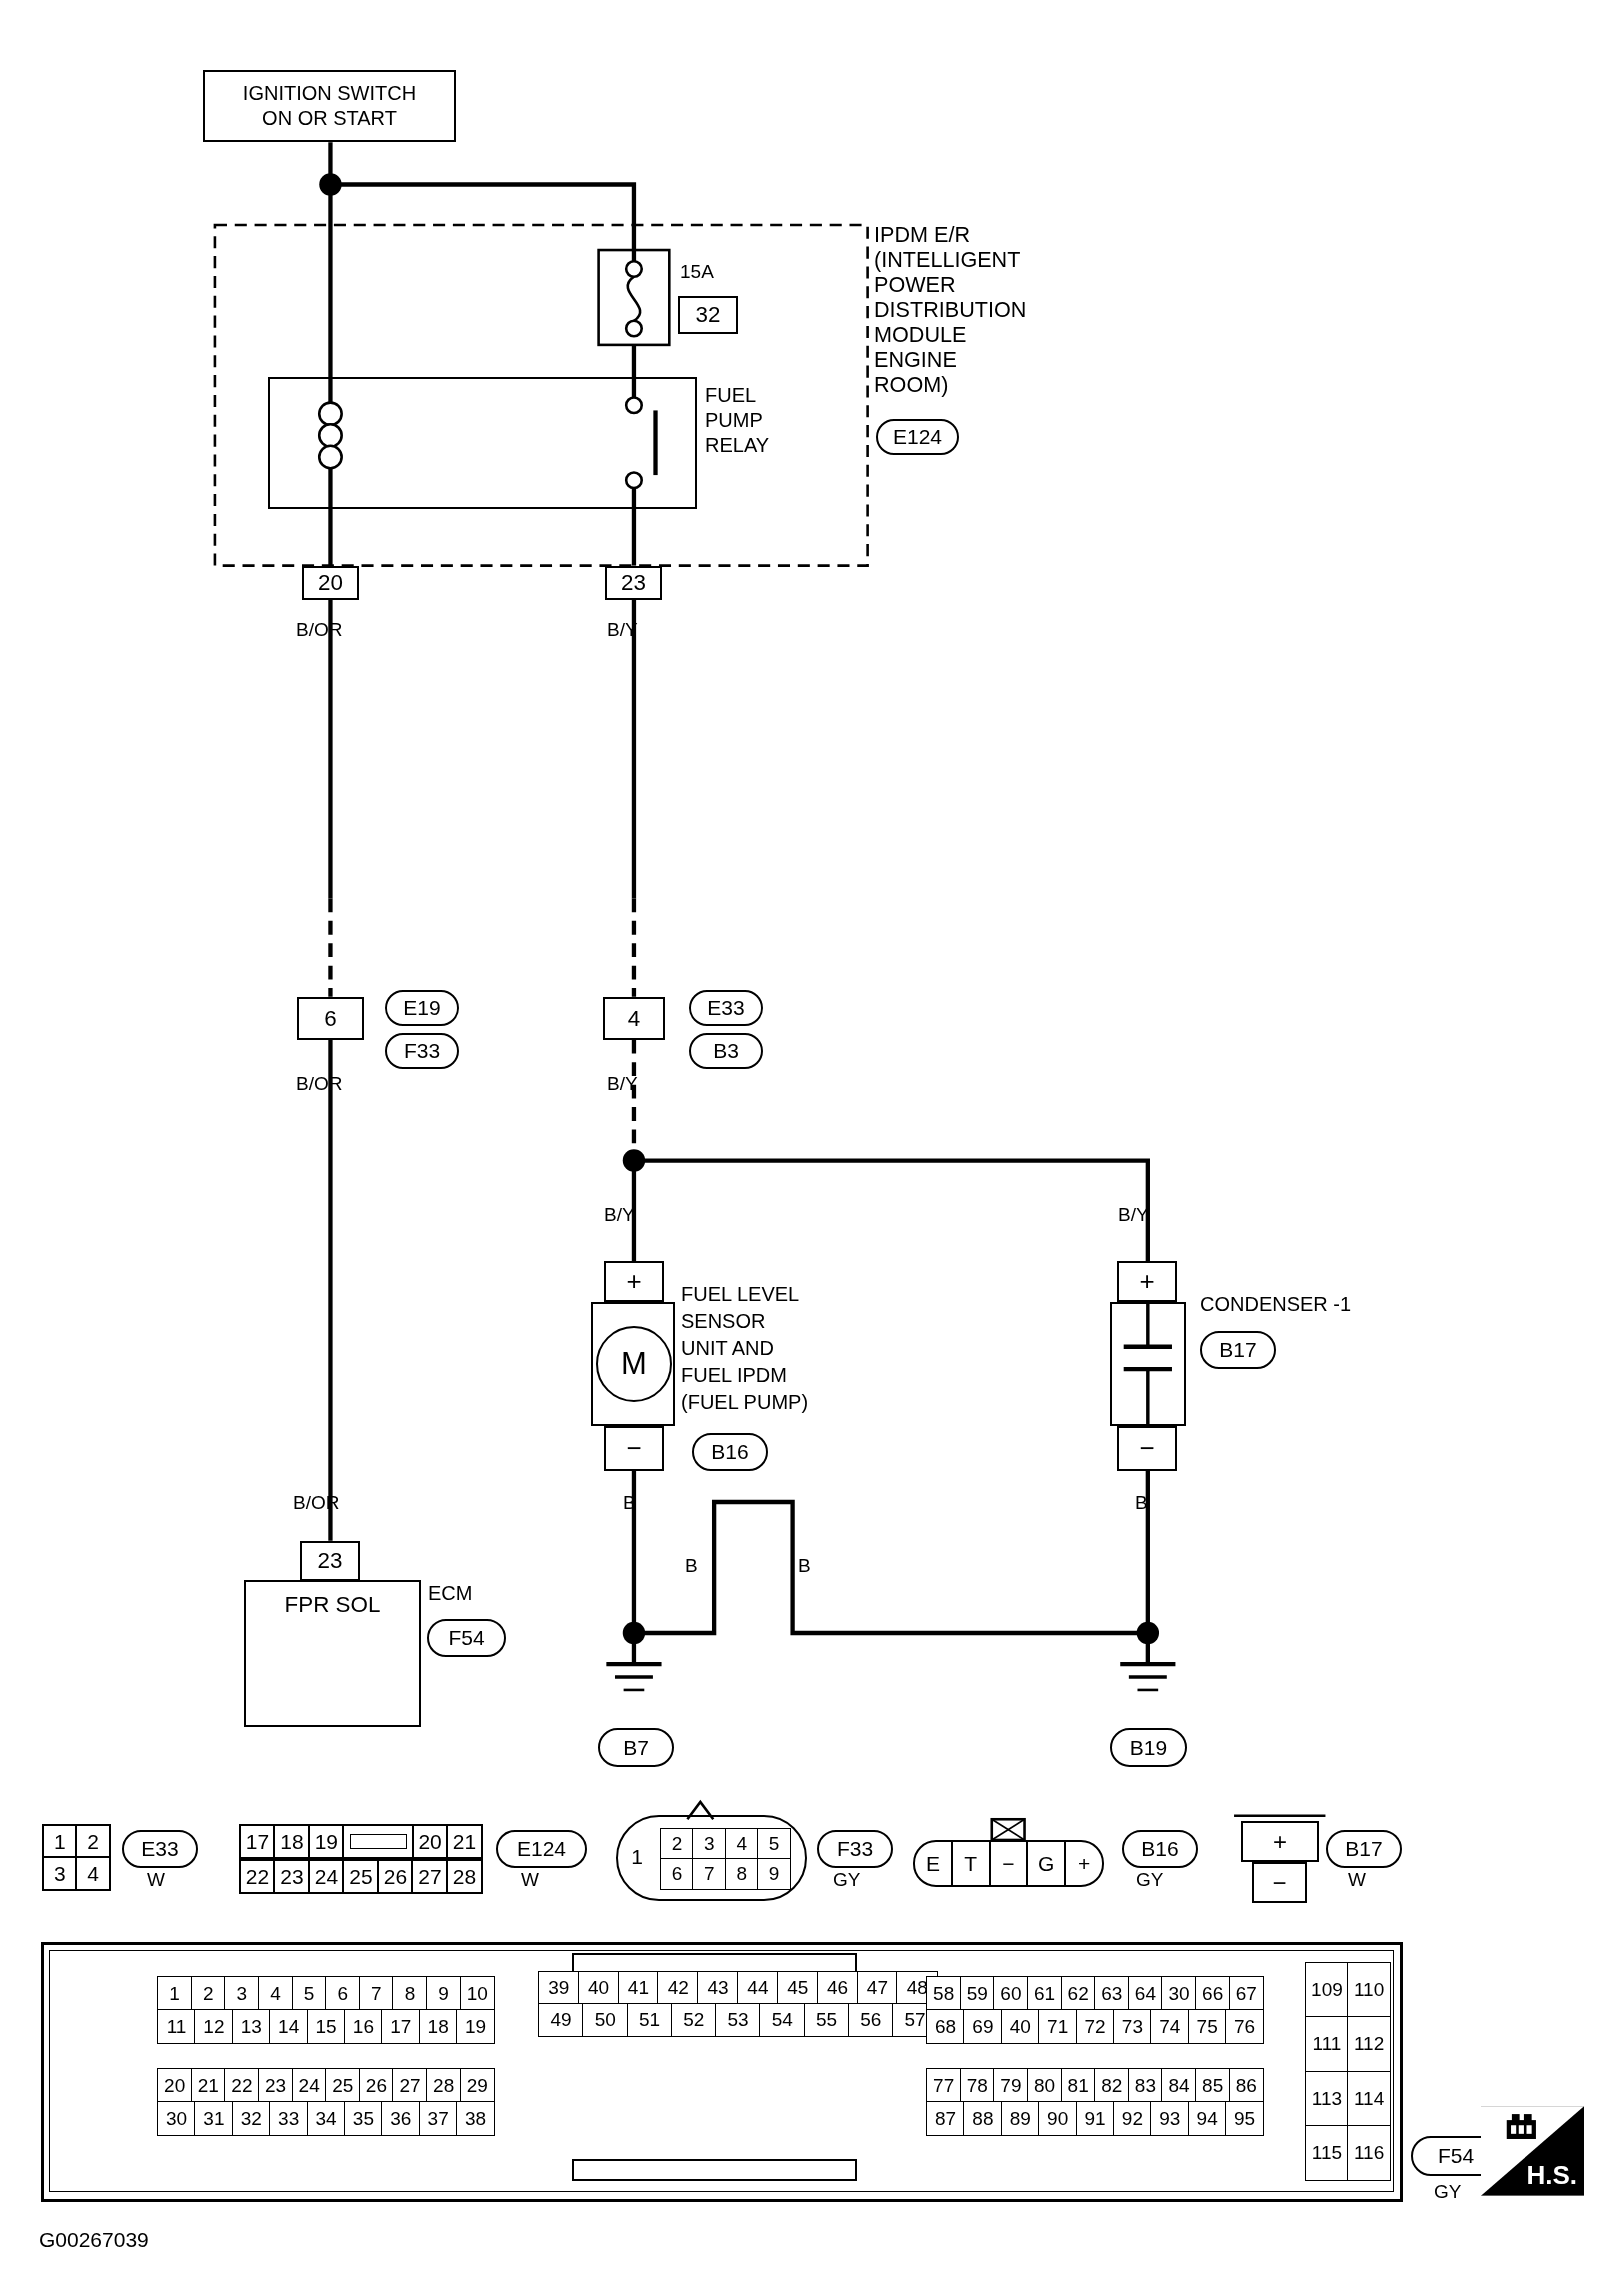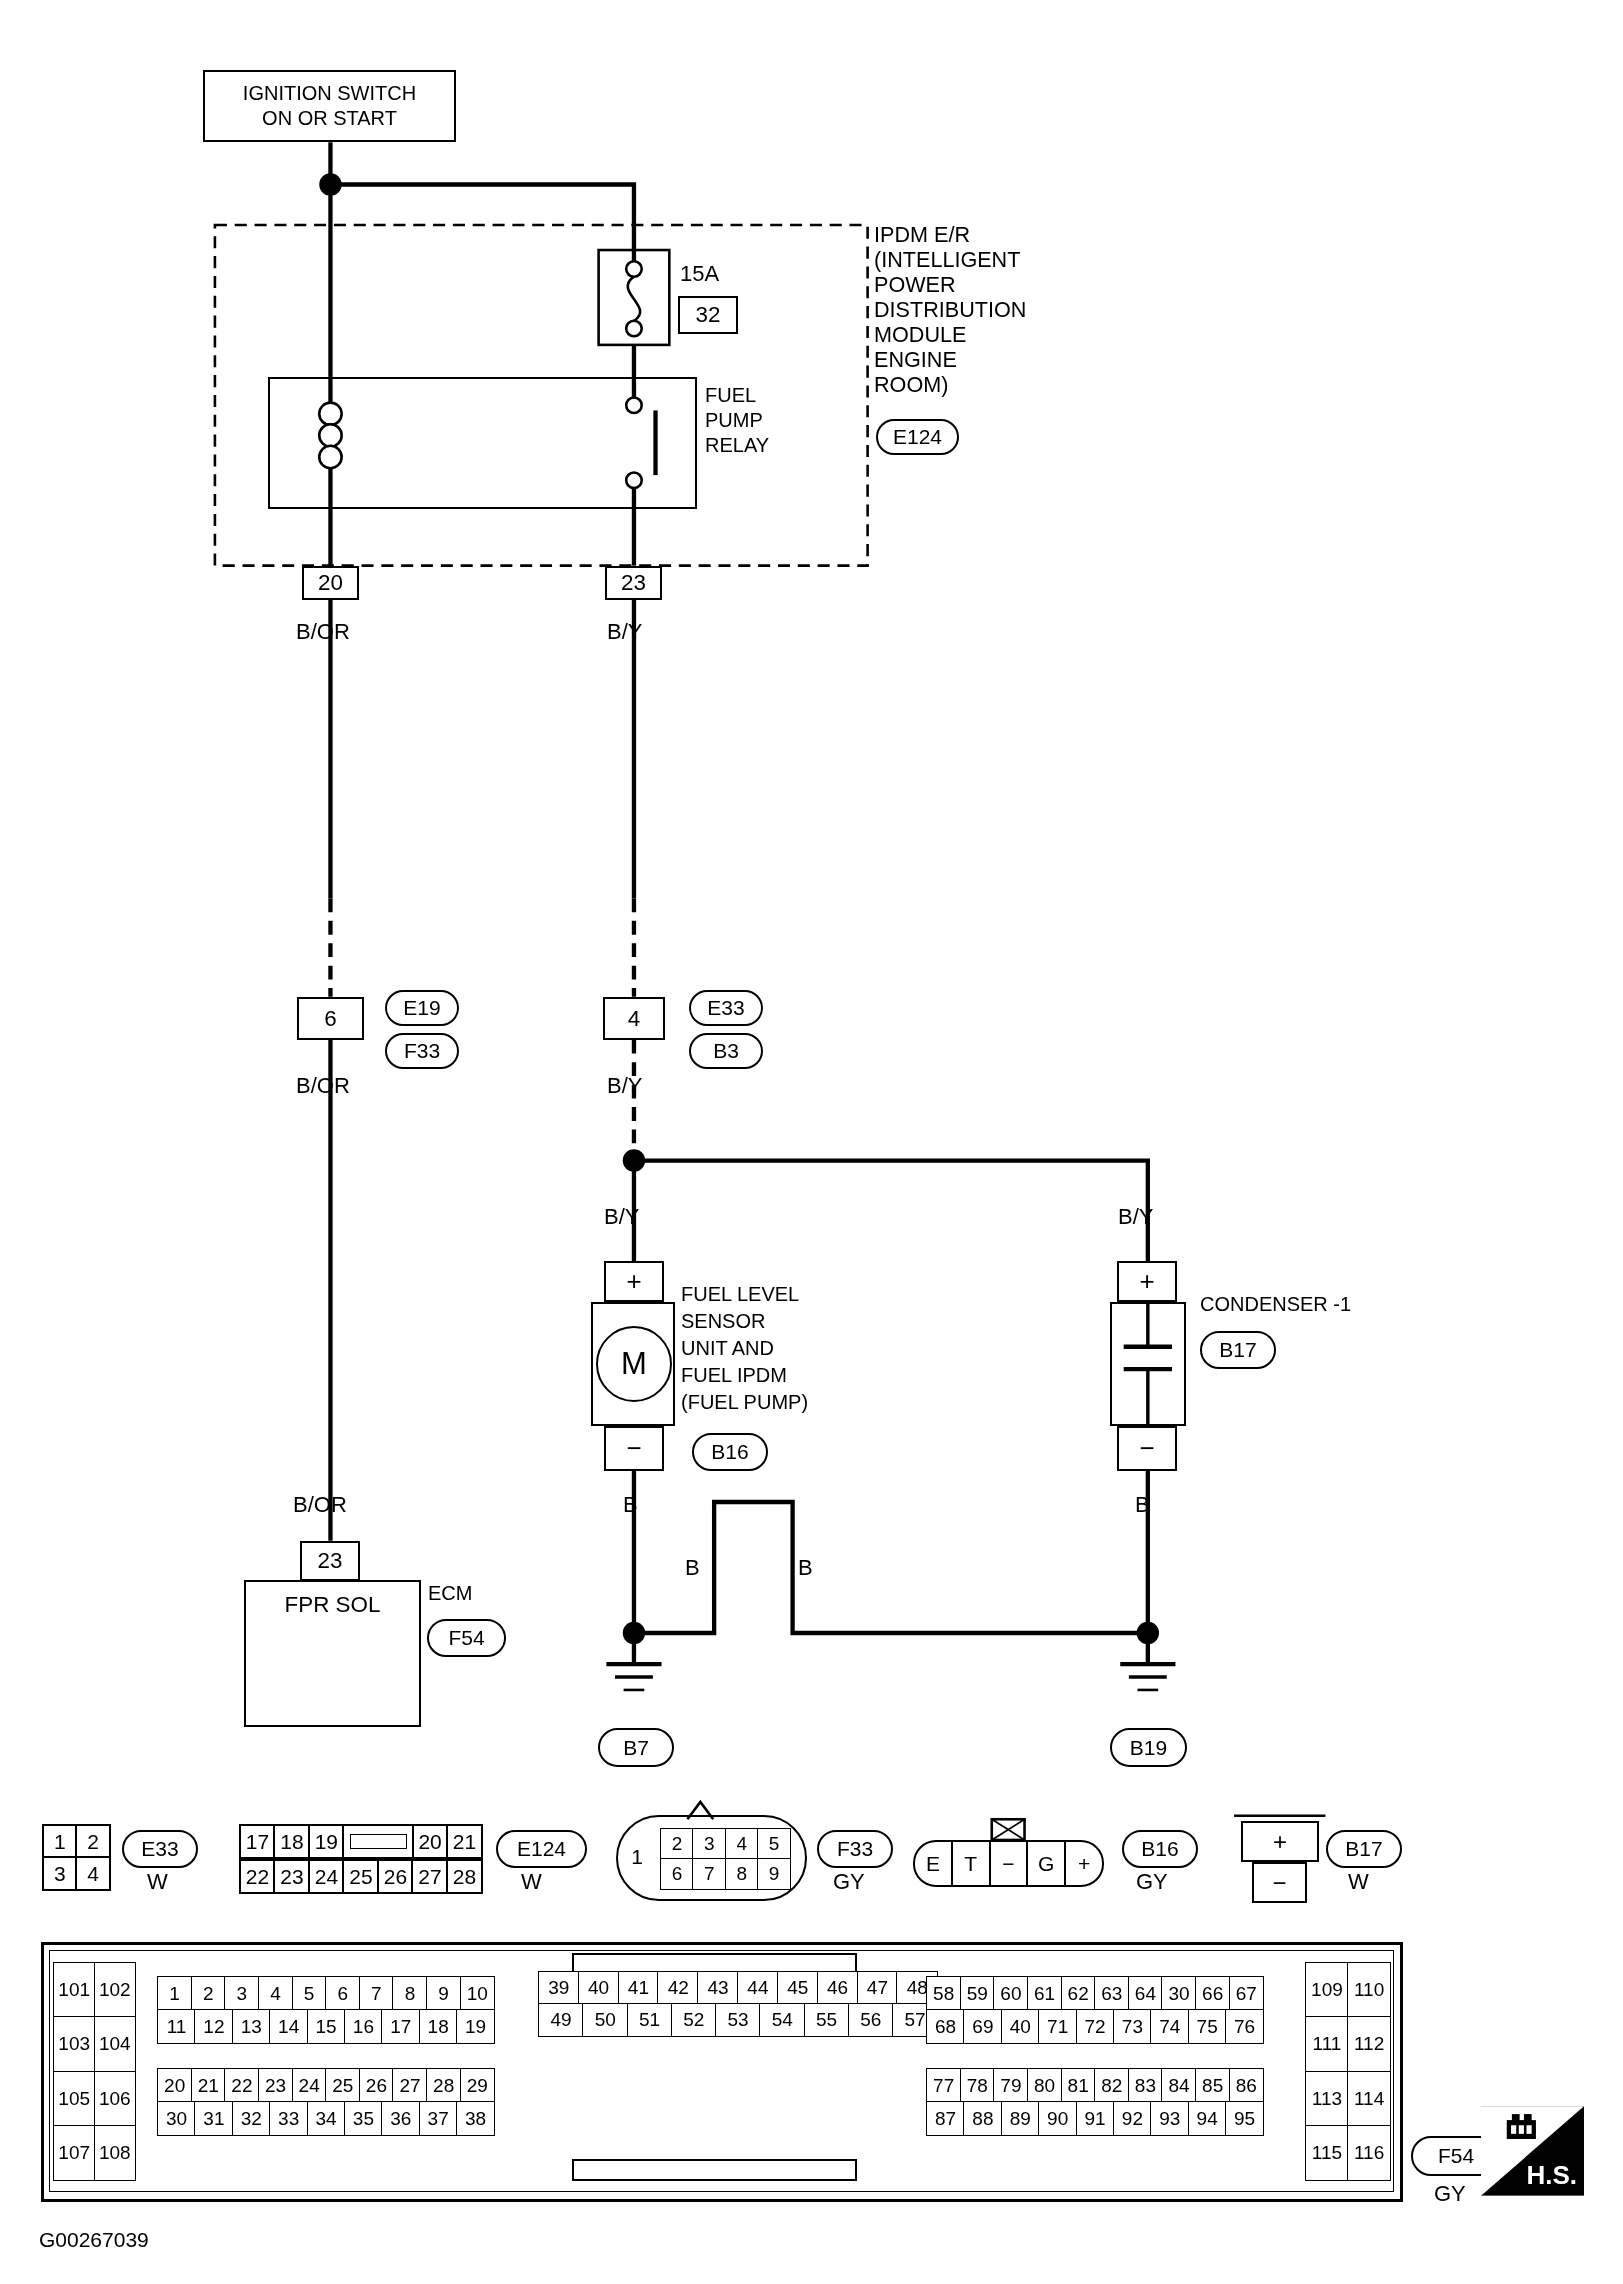--- a/index.html
+++ b/index.html
@@ -9,21 +9,21 @@
   svg.wires{position:absolute;left:0;top:0}
   .abs{position:absolute}
   .box{position:absolute;border:2.6px solid #000;background:transparent}
   .pinbox{position:absolute;border:2.6px solid #000;display:flex;align-items:center;
           justify-content:center;font-size:22.4px;background:#fff}
   .oval{position:absolute;border:2.6px solid #000;border-radius:861px;display:flex;
         align-items:center;justify-content:center;font-size:21px;background:#fff}
   .circle{position:absolute;border:2.6px solid #000;border-radius:50%;display:flex;
           align-items:center;justify-content:center}
   .txt{position:absolute;font-size:20px;line-height:25px;white-space:nowrap}
-  .wlabel{position:absolute;font-size:22px;white-space:nowrap}
+  .wlabel{position:absolute;font-size:19px;white-space:nowrap}
   .pin-grid{position:absolute}
   .grid-row{display:flex;height:var(--rh,35px);margin-top:calc(var(--bw,1.7px) * -1)}
   .grid-row:first-child{margin-top:0}
   .grid-cell{flex:1;border:var(--bw,1.7px) solid #000;margin-left:calc(var(--bw,1.7px) * -1);
              display:flex;align-items:center;justify-content:center;
              font-size:var(--fs,19px);background:#fff}
   .grid-cell:first-child{margin-left:0}
   .slot-inner{width:84%;height:46%;border:1.7px solid #000;margin:auto}
   .b16-cell{flex:1;display:flex;align-items:center;justify-content:center;
             font-size:21px;border-left:2.6px solid #000;height:100%}
@@ -263,38 +263,20 @@
   <div class="wlabel" style="left:1136px;top:1869px">GY</div>
 
   <div class="pinbox" style="left:1241px;top:1821px;width:78px;height:41px;font-size:24px">+</div>
   <div class="pinbox" style="left:1252px;top:1862px;width:55px;height:41px;font-size:24px">−</div>
   <div class="oval" style="left:1326px;top:1830px;width:76px;height:38px">B17</div>
   <div class="wlabel" style="left:1348px;top:1869px">W</div>
 
   <div class="box" style="left:41px;top:1942px;width:1362px;height:260px;border-width:3.4px"></div>
   <div class="box" style="left:49px;top:1950px;width:1345px;height:242px;border-width:1.7px"></div>
 
-  <div class="pin-grid" style="left:53px;top:1962px;width:83px;--rh:56px;--bw:1.7px;--fs:19px">
-      <div class="grid-row">
-        <div class="grid-cell">101</div>
-        <div class="grid-cell">102</div>
-      </div>
-      <div class="grid-row">
-        <div class="grid-cell">103</div>
-        <div class="grid-cell">104</div>
-      </div>
-      <div class="grid-row">
-        <div class="grid-cell">105</div>
-        <div class="grid-cell">106</div>
-      </div>
-      <div class="grid-row">
-        <div class="grid-cell">107</div>
-        <div class="grid-cell">108</div>
-      </div>
-    </div>
   <div class="pin-grid" style="left:157px;top:1976px;width:338px;--rh:35px;--bw:1.7px;--fs:19px">
       <div class="grid-row">
         <div class="grid-cell">1</div>
         <div class="grid-cell">2</div>
         <div class="grid-cell">3</div>
         <div class="grid-cell">4</div>
         <div class="grid-cell">5</div>
         <div class="grid-cell">6</div>
         <div class="grid-cell">7</div>
         <div class="grid-cell">8</div>

